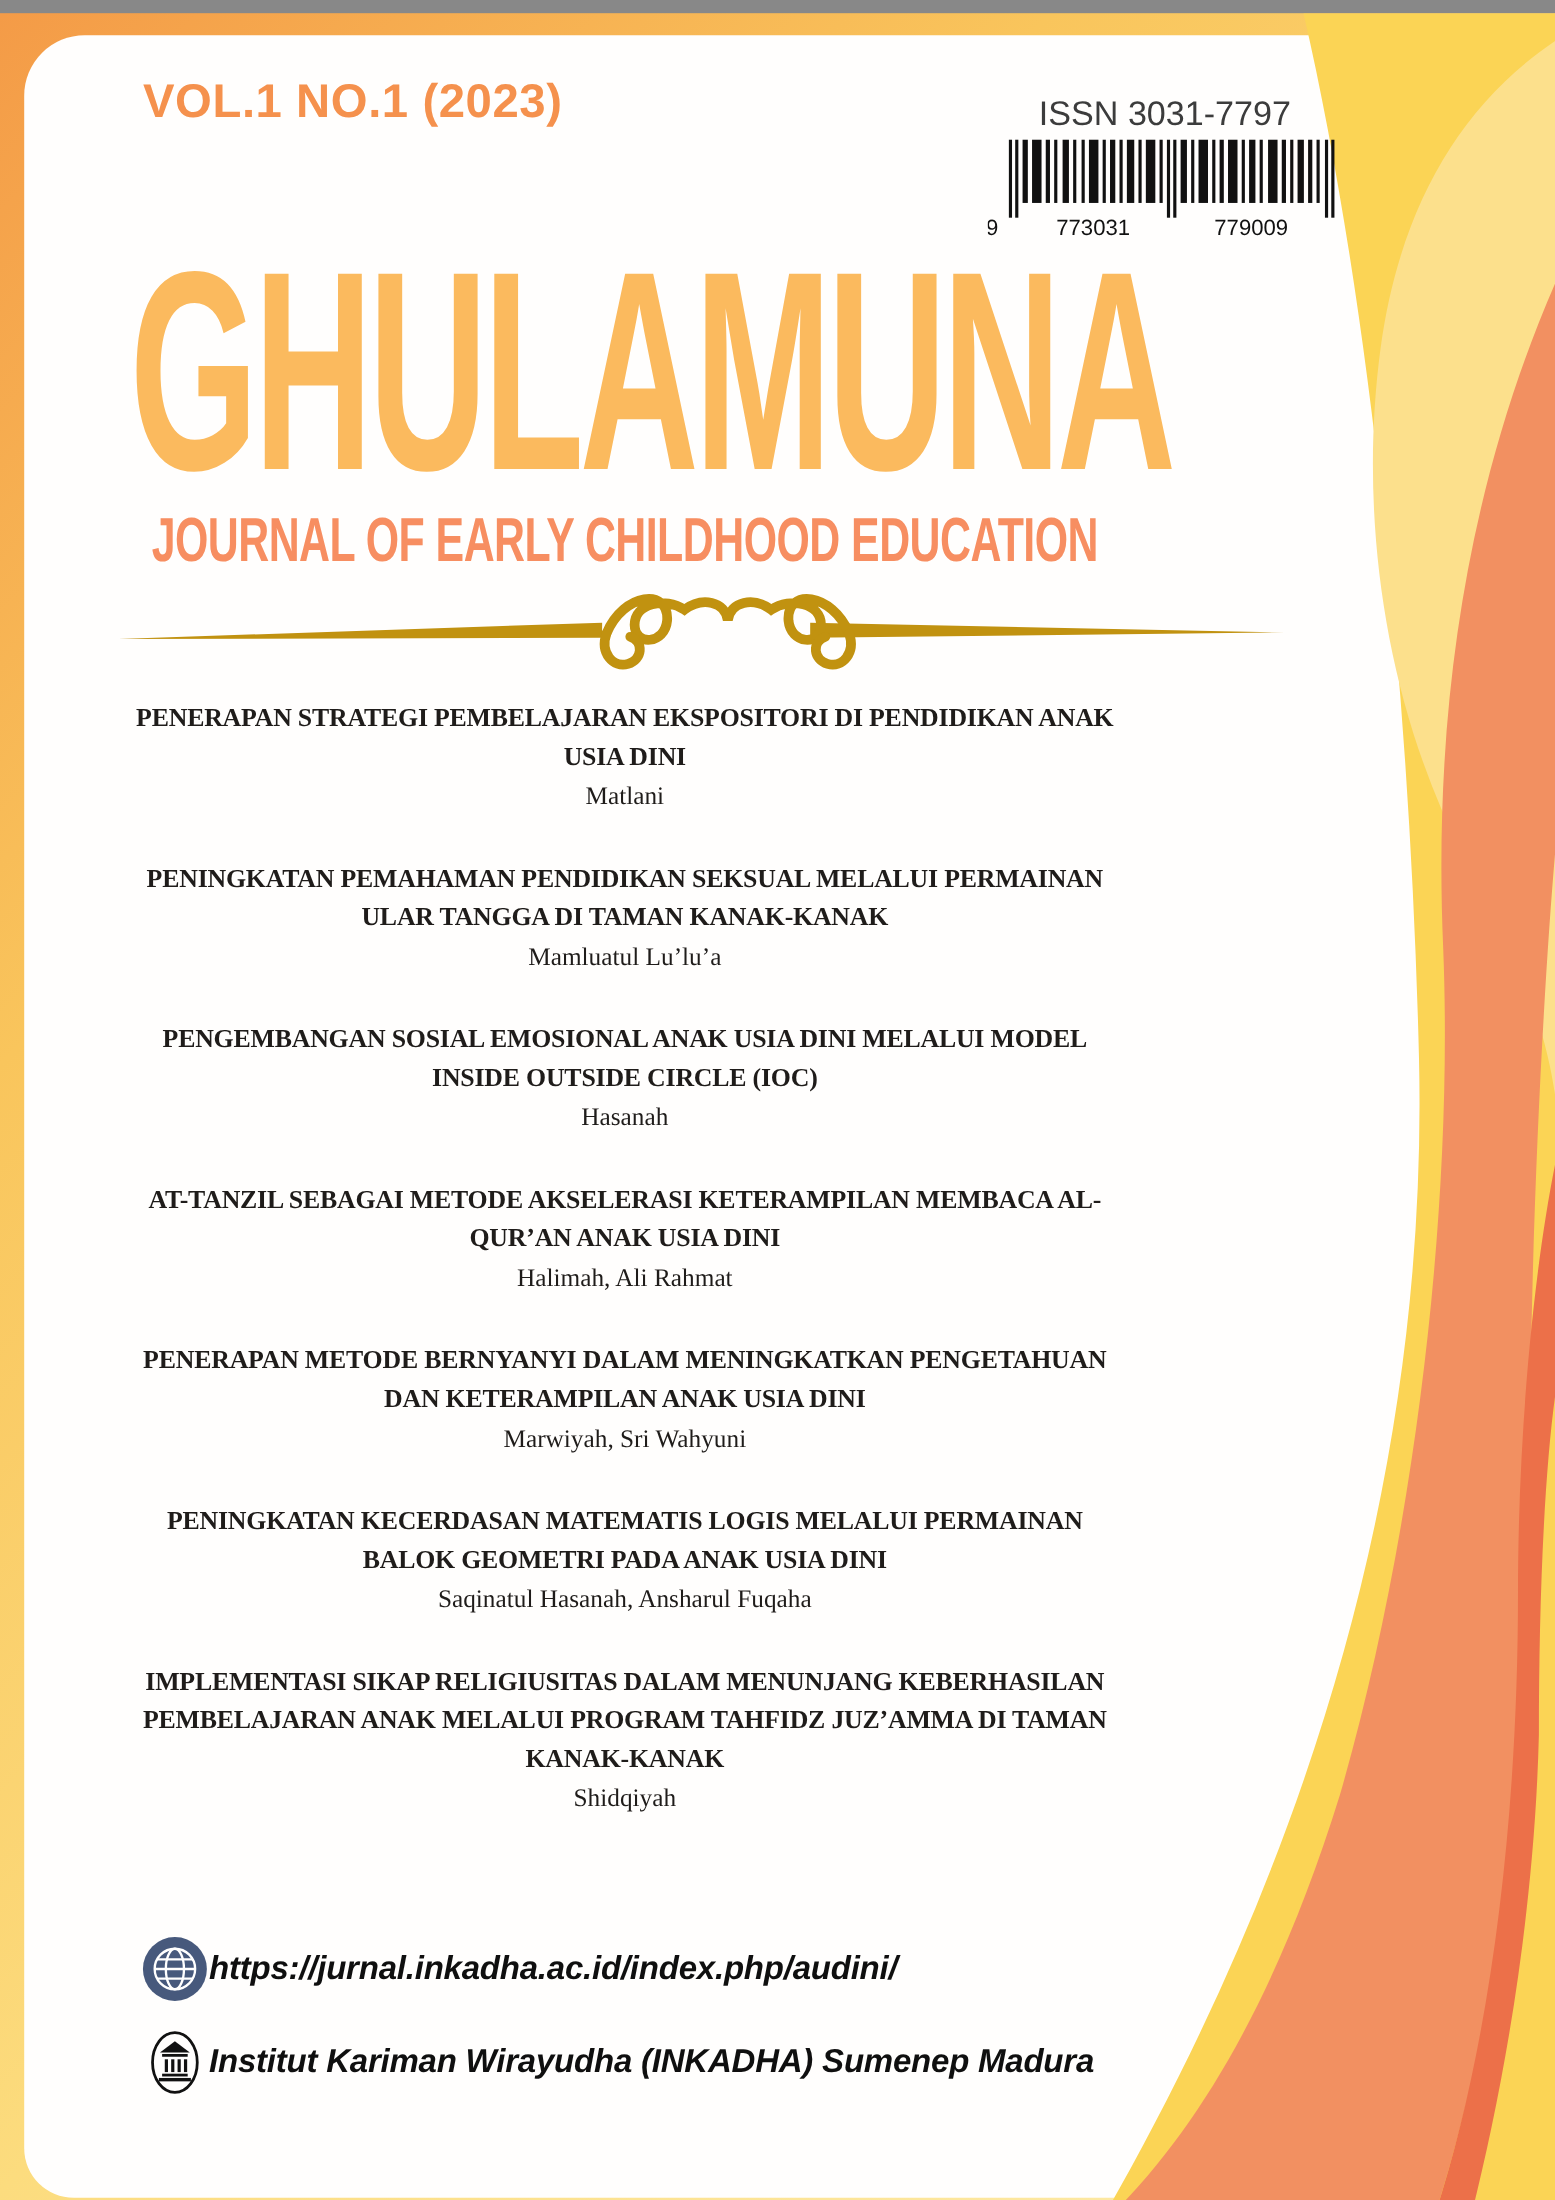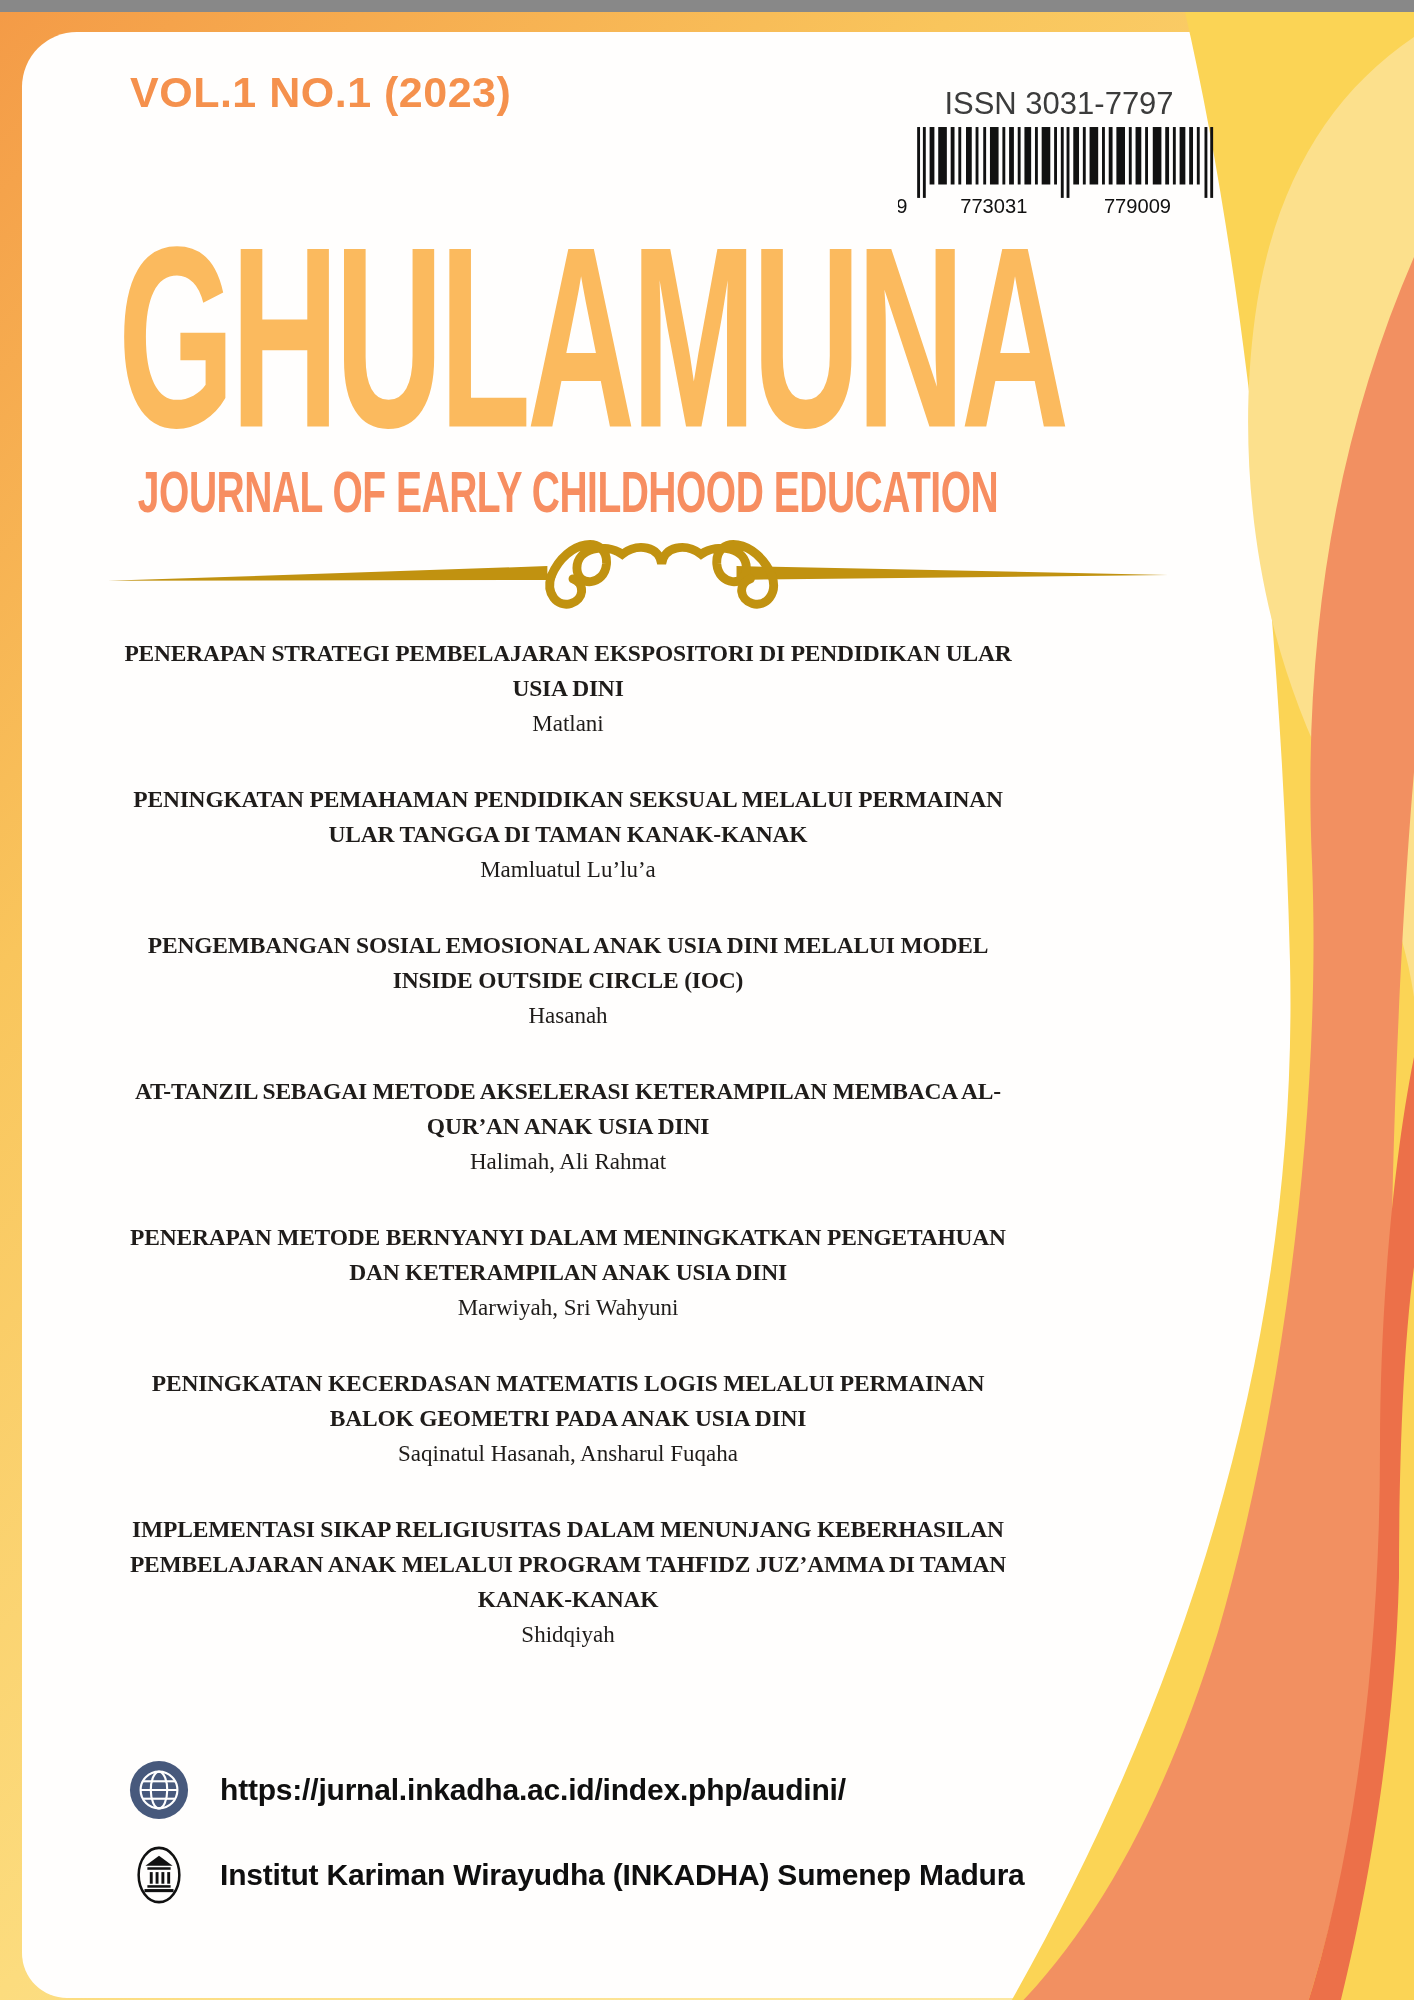--- a/index.html
+++ b/index.html
@@ -43,21 +43,21 @@
   .divider{position:absolute;left:106px;top:508px;width:1064px;height:104px;}
   .articles{
     position:absolute;left:118px;top:624px;width:900px;
     text-align:center;color:#1F1C1A;
     font-family:"Liberation Serif","DejaVu Serif",serif;
   }
   .article{margin-bottom:41px;}
   .article-title{font-size:23.5px;font-weight:bold;line-height:35px;letter-spacing:-.2px;}
   .article-authors{font-size:23px;line-height:35px;}
   .footer{position:absolute;left:128px;top:1746px;display:flex;flex-direction:column;gap:21px;}
-  .footer-row{display:flex;align-items:center;gap:30px;height:64px;}
+  .footer-row{display:flex;align-items:center;height:64px;font-style:italic;}
   .footer-icon{width:62px;height:62px;flex:0 0 62px;}
   .footer-label{font-size:30px;font-weight:bold;color:#0F0F0F;letter-spacing:-.2px;}
 </style>
 </head>
 <body>
 
 <div class="page">
 
   <div class="white-panel"></div>
 
@@ -130,21 +130,21 @@
     </g>
     <g stroke="#C19210" stroke-width="9" fill="none" stroke-linecap="round">
       <path d="M452 56 C468 18 510 14 508 44 C506 66 478 68 478 48 C478 28 506 22 524 34 C540 22 562 26 564 44 C566 26 588 22 604 34 C622 22 650 28 650 48 C650 68 622 66 620 44 C618 14 660 18 676 56"></path>
       <path d="M452 56 C446 74 458 88 472 84 C485 80 487 64 474 59"></path>
       <path d="M676 56 C682 74 670 88 656 84 C643 80 641 64 654 59"></path>
     </g>
   </svg>
 
   <div class="articles">
     <div class="article">
-      <div class="article-title">PENERAPAN STRATEGI PEMBELAJARAN EKSPOSITORI DI PENDIDIKAN ULAR USIA DINI</div>
+      <div class="article-title">PENERAPAN STRATEGI PEMBELAJARAN EKSPOSITORI DI PENDIDIKAN ANAK USIA DINI</div>
       <div class="article-authors">Matlani</div>
     </div>
     <div class="article">
       <div class="article-title">PENINGKATAN PEMAHAMAN PENDIDIKAN SEKSUAL MELALUI PERMAINAN ULAR TANGGA DI TAMAN KANAK-KANAK</div>
       <div class="article-authors">Mamluatul Lu’lu’a</div>
     </div>
     <div class="article">
       <div class="article-title">PENGEMBANGAN SOSIAL EMOSIONAL ANAK USIA DINI MELALUI MODEL INSIDE OUTSIDE CIRCLE (IOC)</div>
       <div class="article-authors">Hasanah</div>
     </div>

